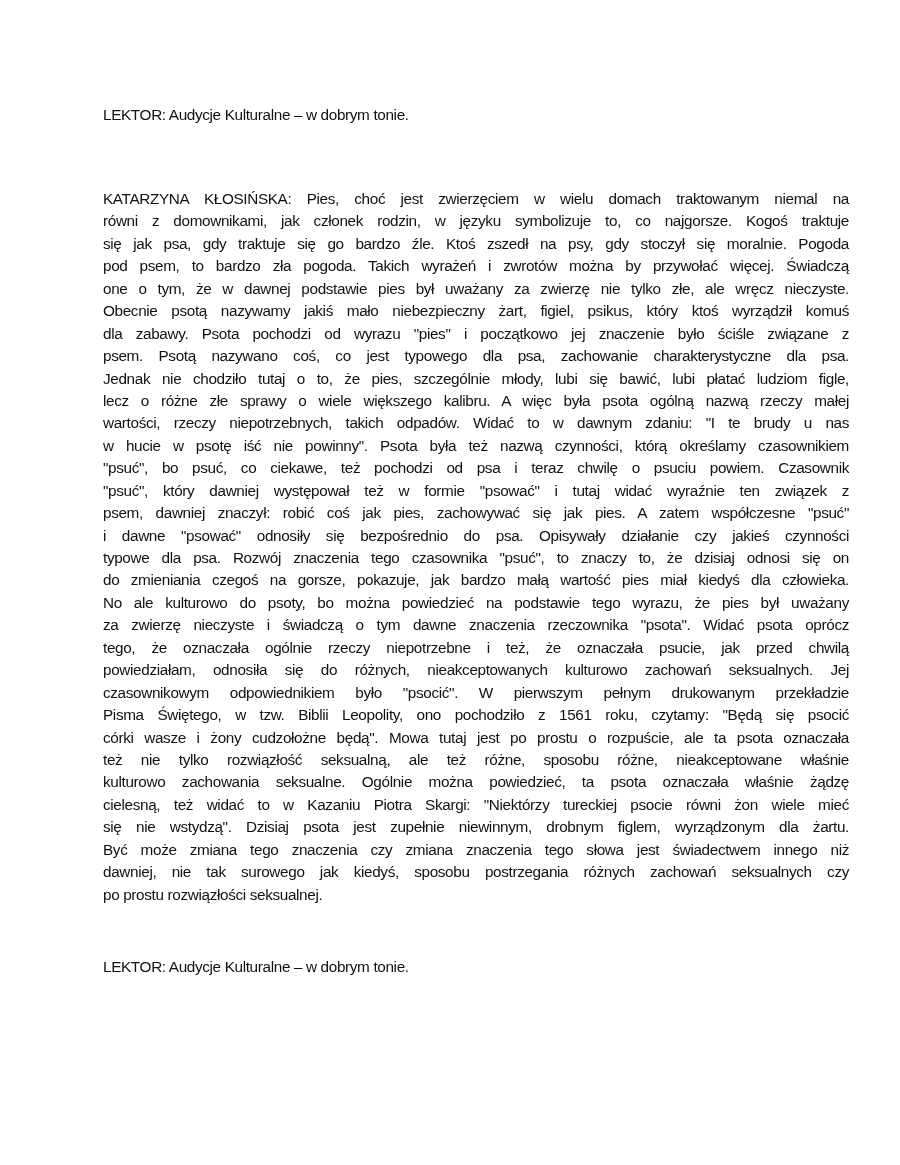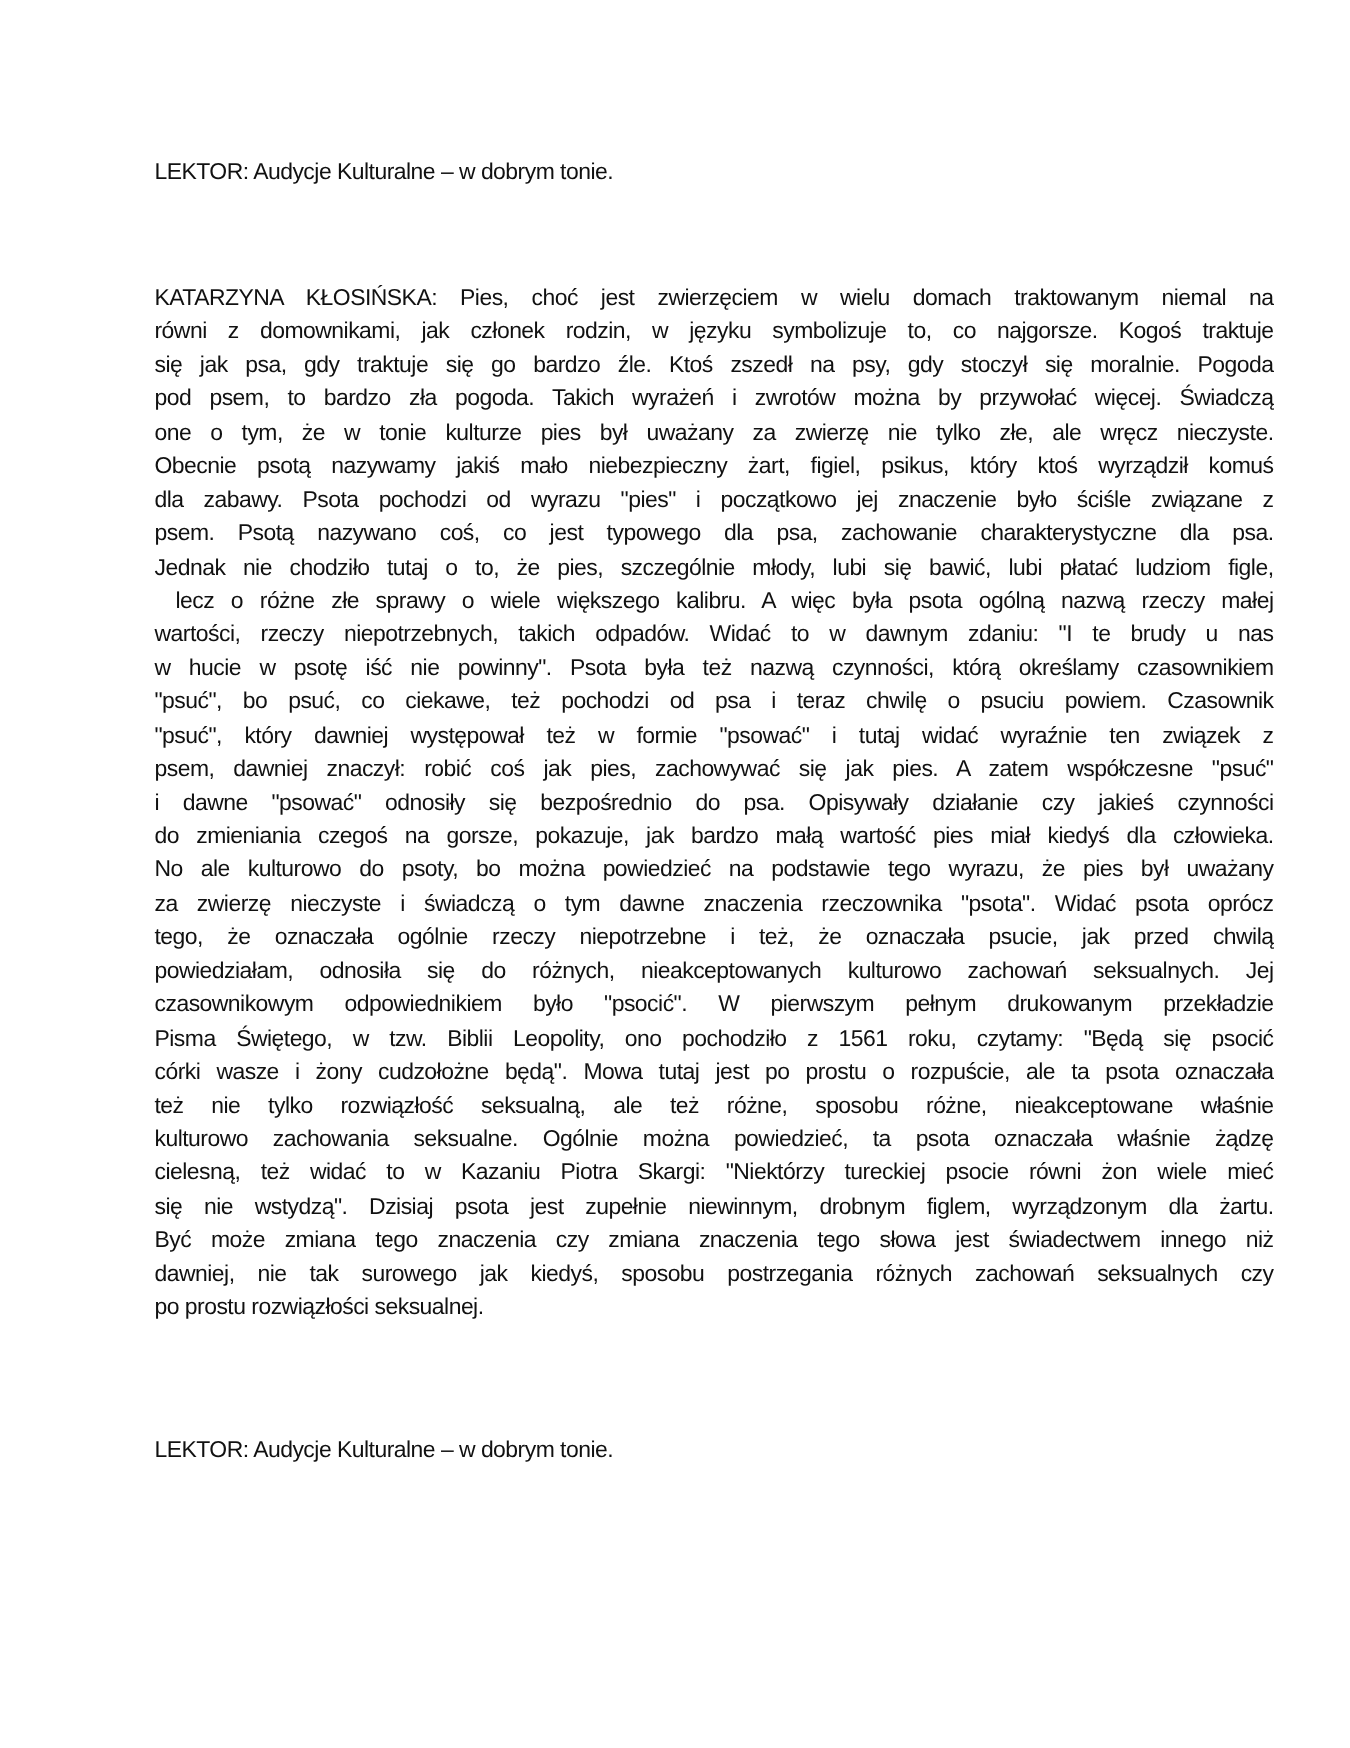--- a/index.html
+++ b/index.html
@@ -60,32 +60,33 @@
 <body>
 
 <div class="page">
   <div class="line-block lektor-top">LEKTOR: Audycje Kulturalne – w dobrym tonie.</div>
 
   <div class="line-block body-para" id="body-para">
       <span class="ln" style="display: block;">KATARZYNA KŁOSIŃSKA: Pies, choć jest zwierzęciem w wielu domach traktowanym niemal na</span>
       <span class="ln" style="display: block;">równi z domownikami, jak członek rodzin, w języku symbolizuje to, co najgorsze. Kogoś traktuje</span>
       <span class="ln" style="display: block;">się jak psa, gdy traktuje się go bardzo źle. Ktoś zszedł na psy, gdy stoczył się moralnie. Pogoda</span>
       <span class="ln" style="display: block;">pod psem, to bardzo zła pogoda. Takich wyrażeń i zwrotów można by przywołać więcej. Świadczą</span>
-      <span class="ln" style="display: block;">one o tym, że w tonie kulturze pies był uważany za zwierzę nie tylko złe, ale wręcz nieczyste.</span>
+      <span class="ln" style="display: block;">one o tym, że w dawnej podstawie pies był uważany za zwierzę nie tylko złe, ale wręcz nieczyste.</span>
       <span class="ln" style="display: block;">Obecnie psotą nazywamy jakiś mało niebezpieczny żart, figiel, psikus, który ktoś wyrządził komuś</span>
       <span class="ln" style="display: block;">dla zabawy. Psota pochodzi od wyrazu "pies" i początkowo jej znaczenie było ściśle związane z</span>
       <span class="ln" style="display: block;">psem. Psotą nazywano coś, co jest typowego dla psa, zachowanie charakterystyczne dla psa.</span>
       <span class="ln" style="display: block;">Jednak nie chodziło tutaj o to, że pies, szczególnie młody, lubi się bawić, lubi płatać ludziom figle,</span>
-      <span class="ln" style="display: block; margin-left: 14px;">lecz o różne złe sprawy o wiele większego kalibru. A więc była psota ogólną nazwą rzeczy małej</span>
+      <span class="ln" style="display: block;">lecz o różne złe sprawy o wiele większego kalibru. A więc była psota ogólną nazwą rzeczy małej</span>
       <span class="ln" style="display: block;">wartości, rzeczy niepotrzebnych, takich odpadów. Widać to w dawnym zdaniu: "I te brudy u nas</span>
       <span class="ln" style="display: block;">w hucie w psotę iść nie powinny". Psota była też nazwą czynności, którą określamy czasownikiem</span>
       <span class="ln" style="display: block;">"psuć", bo psuć, co ciekawe, też pochodzi od psa i teraz chwilę o psuciu powiem. Czasownik</span>
       <span class="ln" style="display: block;">"psuć", który dawniej występował też w formie "psować" i tutaj widać wyraźnie ten związek z</span>
       <span class="ln" style="display: block;">psem, dawniej znaczył: robić coś jak pies, zachowywać się jak pies. A zatem współczesne "psuć"</span>
       <span class="ln" style="display: block;">i dawne "psować" odnosiły się bezpośrednio do psa. Opisywały działanie czy jakieś czynności</span>
+      <span class="ln" style="display: block;">typowe dla psa. Rozwój znaczenia tego czasownika "psuć", to znaczy to, że dzisiaj odnosi się on</span>
       <span class="ln" style="display: block;">do zmieniania czegoś na gorsze, pokazuje, jak bardzo małą wartość pies miał kiedyś dla człowieka.</span>
       <span class="ln" style="display: block;">No ale kulturowo do psoty, bo można powiedzieć na podstawie tego wyrazu, że pies był uważany</span>
       <span class="ln" style="display: block;">za zwierzę nieczyste i świadczą o tym dawne znaczenia rzeczownika "psota". Widać psota oprócz</span>
       <span class="ln" style="display: block;">tego, że oznaczała ogólnie rzeczy niepotrzebne i też, że oznaczała psucie, jak przed chwilą</span>
       <span class="ln" style="display: block;">powiedziałam, odnosiła się do różnych, nieakceptowanych kulturowo zachowań seksualnych. Jej</span>
       <span class="ln" style="display: block;">czasownikowym odpowiednikiem było "psocić". W pierwszym pełnym drukowanym przekładzie</span>
       <span class="ln" style="display: block;">Pisma Świętego, w tzw. Biblii Leopolity, ono pochodziło z 1561 roku, czytamy: "Będą się psocić</span>
       <span class="ln" style="display: block;">córki wasze i żony cudzołożne będą". Mowa tutaj jest po prostu o rozpuście, ale ta psota oznaczała</span>
       <span class="ln" style="display: block;">też nie tylko rozwiązłość seksualną, ale też różne, sposobu różne, nieakceptowane właśnie</span>
       <span class="ln" style="display: block;">kulturowo zachowania seksualne. Ogólnie można powiedzieć, ta psota oznaczała właśnie żądzę</span>

